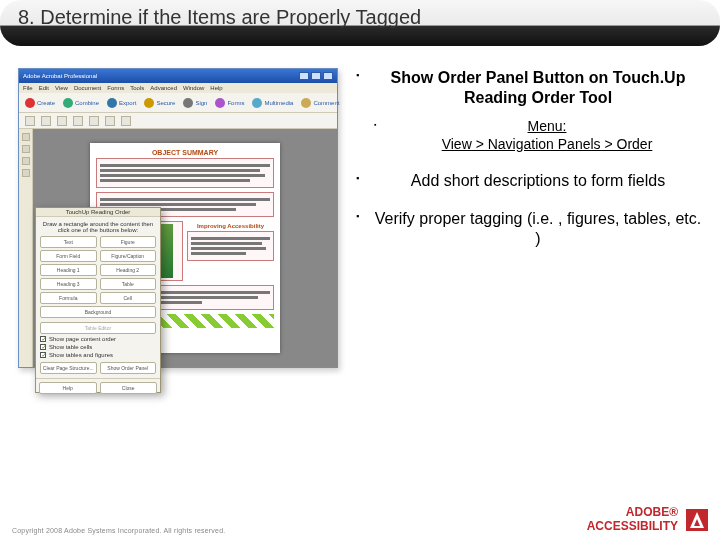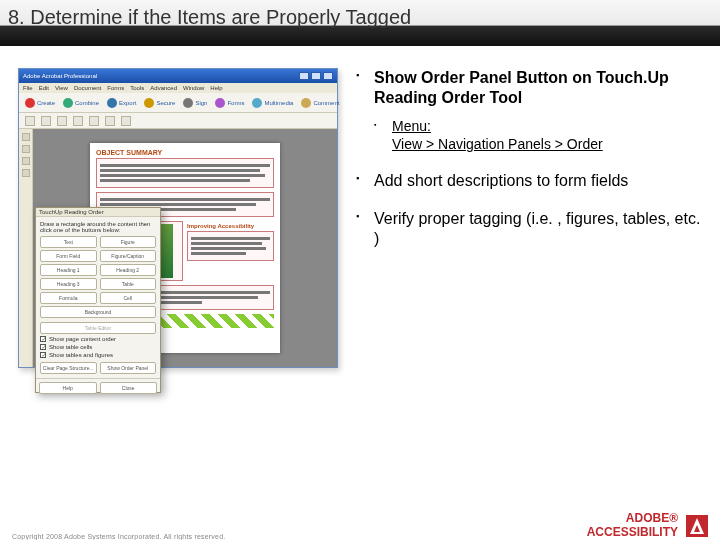--- a/index.html
+++ b/index.html
@@ -1,20 +1,20 @@
 <!DOCTYPE html>
 <html><head>
 <meta charset="utf-8">
 <style>
   * { box-sizing: border-box; margin: 0; padding: 0; }
   html, body { width: 720px; height: 540px; font-family: Arial, Helvetica, sans-serif; background: #fff; overflow: hidden; }
   .slide { width: 720px; height: 540px; position: relative; display: flex; flex-direction: column; }
-  .title-bar { height: 46px; background: linear-gradient(to bottom, #f7f7f7 0%, #eaeaea 55%, #2a2a2a 56%, #111 100%); padding: 6px 18px 0 8px; }
+  .title-bar { height: 46px; background: linear-gradient(to bottom, #f7f7f7 0%, #eaeaea 55%, #2a2a2a 56%, #111 100%); padding: 6px 18px 0 18px; border-radius: 21px; }
   .title-bar h1 { font-size: 20px; font-weight: normal; color: #333; }
-  .body { flex: 1; display: flex; padding: 22px 18px 20px 18px; gap: 18px; }
+  .body { flex: 1; display: flex; padding: 22px 18px 20px 18px; gap: 18px; text-align: center; }
   .left { width: 320px; display: flex; align-items: flex-start; justify-content: center; }
   .mock-window { width: 320px; height: 300px; border: 1px solid #6b8fbf; background: #fff; font-size: 6px; color: #444; display: flex; flex-direction: column; box-shadow: 2px 3px 6px rgba(0,0,0,0.2); }
   .mw-title { height: 14px; background: linear-gradient(to bottom, #3a76d6, #1b4fa8); display: flex; align-items: center; padding: 0 4px; color: #fff; font-size: 6px; justify-content: space-between; }
   .mw-title .winbtns { display: flex; gap: 2px; }
   .mw-title .winbtns span { width: 10px; height: 8px; background: #cfe1ff; border: 1px solid #2a5aa8; }
   .mw-menu { height: 10px; background: #ece9d8; padding: 0 4px; display: flex; gap: 6px; align-items: center; color: #333; }
   .mw-tool { height: 20px; background: #f4f3ee; border-bottom: 1px solid #cfcab5; display: flex; align-items: center; gap: 8px; padding: 0 6px; }
   .mw-tool .tb { display: flex; align-items: center; gap: 2px; color: #2a5aa8; }
   .mw-tool .ico { width: 10px; height: 10px; border-radius: 50%; display: inline-block; }
   .mw-tool2 { height: 16px; background: #f4f3ee; border-bottom: 1px solid #cfcab5; display: flex; align-items: center; gap: 6px; padding: 0 6px; }
@@ -46,21 +46,21 @@
   .mw-panel .chk .box.on::after { content: "✓"; }
   .mw-panel .foot { display: flex; gap: 3px; padding: 3px; border-top: 1px solid #cfcab5; }
   .right { flex: 1; font-size: 16px; color: #000; }
   .right ul { list-style: none; }
   .right > ul > li { position: relative; padding-left: 18px; margin-bottom: 18px; line-height: 1.25; }
   .right > ul > li::before { content: "▪"; position: absolute; left: 0; top: 2px; font-size: 9px; color: #000; }
   .right .b1 { font-weight: bold; }
   .right .sub { margin-top: 10px; }
   .right .sub li { position: relative; padding-left: 18px; margin-bottom: 12px; font-size: 14px; font-weight: normal; text-decoration: underline; }
   .right .sub li::before { content: "▪"; position: absolute; left: 0; top: 3px; font-size: 7px; }
-  .footer { position: absolute; bottom: 0; left: 0; right: 0; height: 34px; display: flex; align-items: flex-end; justify-content: space-between; padding: 0 12px 0 12px; }
+  .footer { position: absolute; bottom: 0; left: 0; right: 0; height: 34px; display: flex; align-items: flex-end; justify-content: space-between; padding: 0 12px 6px 12px; }
   .copyright { font-size: 7px; color: #888; letter-spacing: .2px; }
   .brand { display: flex; align-items: center; gap: 8px; }
   .brand-text { font-size: 12px; color: #c1272d; text-align: right; line-height: 1.15; font-weight: bold; }
   .adobe-logo { width: 22px; height: 22px; background: #c1272d; position: relative; }
   .adobe-logo::before { content: ""; position: absolute; left: 4px; top: 3px; width: 0; height: 0; border-left: 7px solid transparent; border-right: 7px solid transparent; border-bottom: 16px solid #fff; }
   .adobe-logo::after { content: ""; position: absolute; left: 8px; top: 10px; width: 0; height: 0; border-left: 3px solid transparent; border-right: 3px solid transparent; border-bottom: 7px solid #c1272d; }
 </style>
 </head>
 <body>
 

